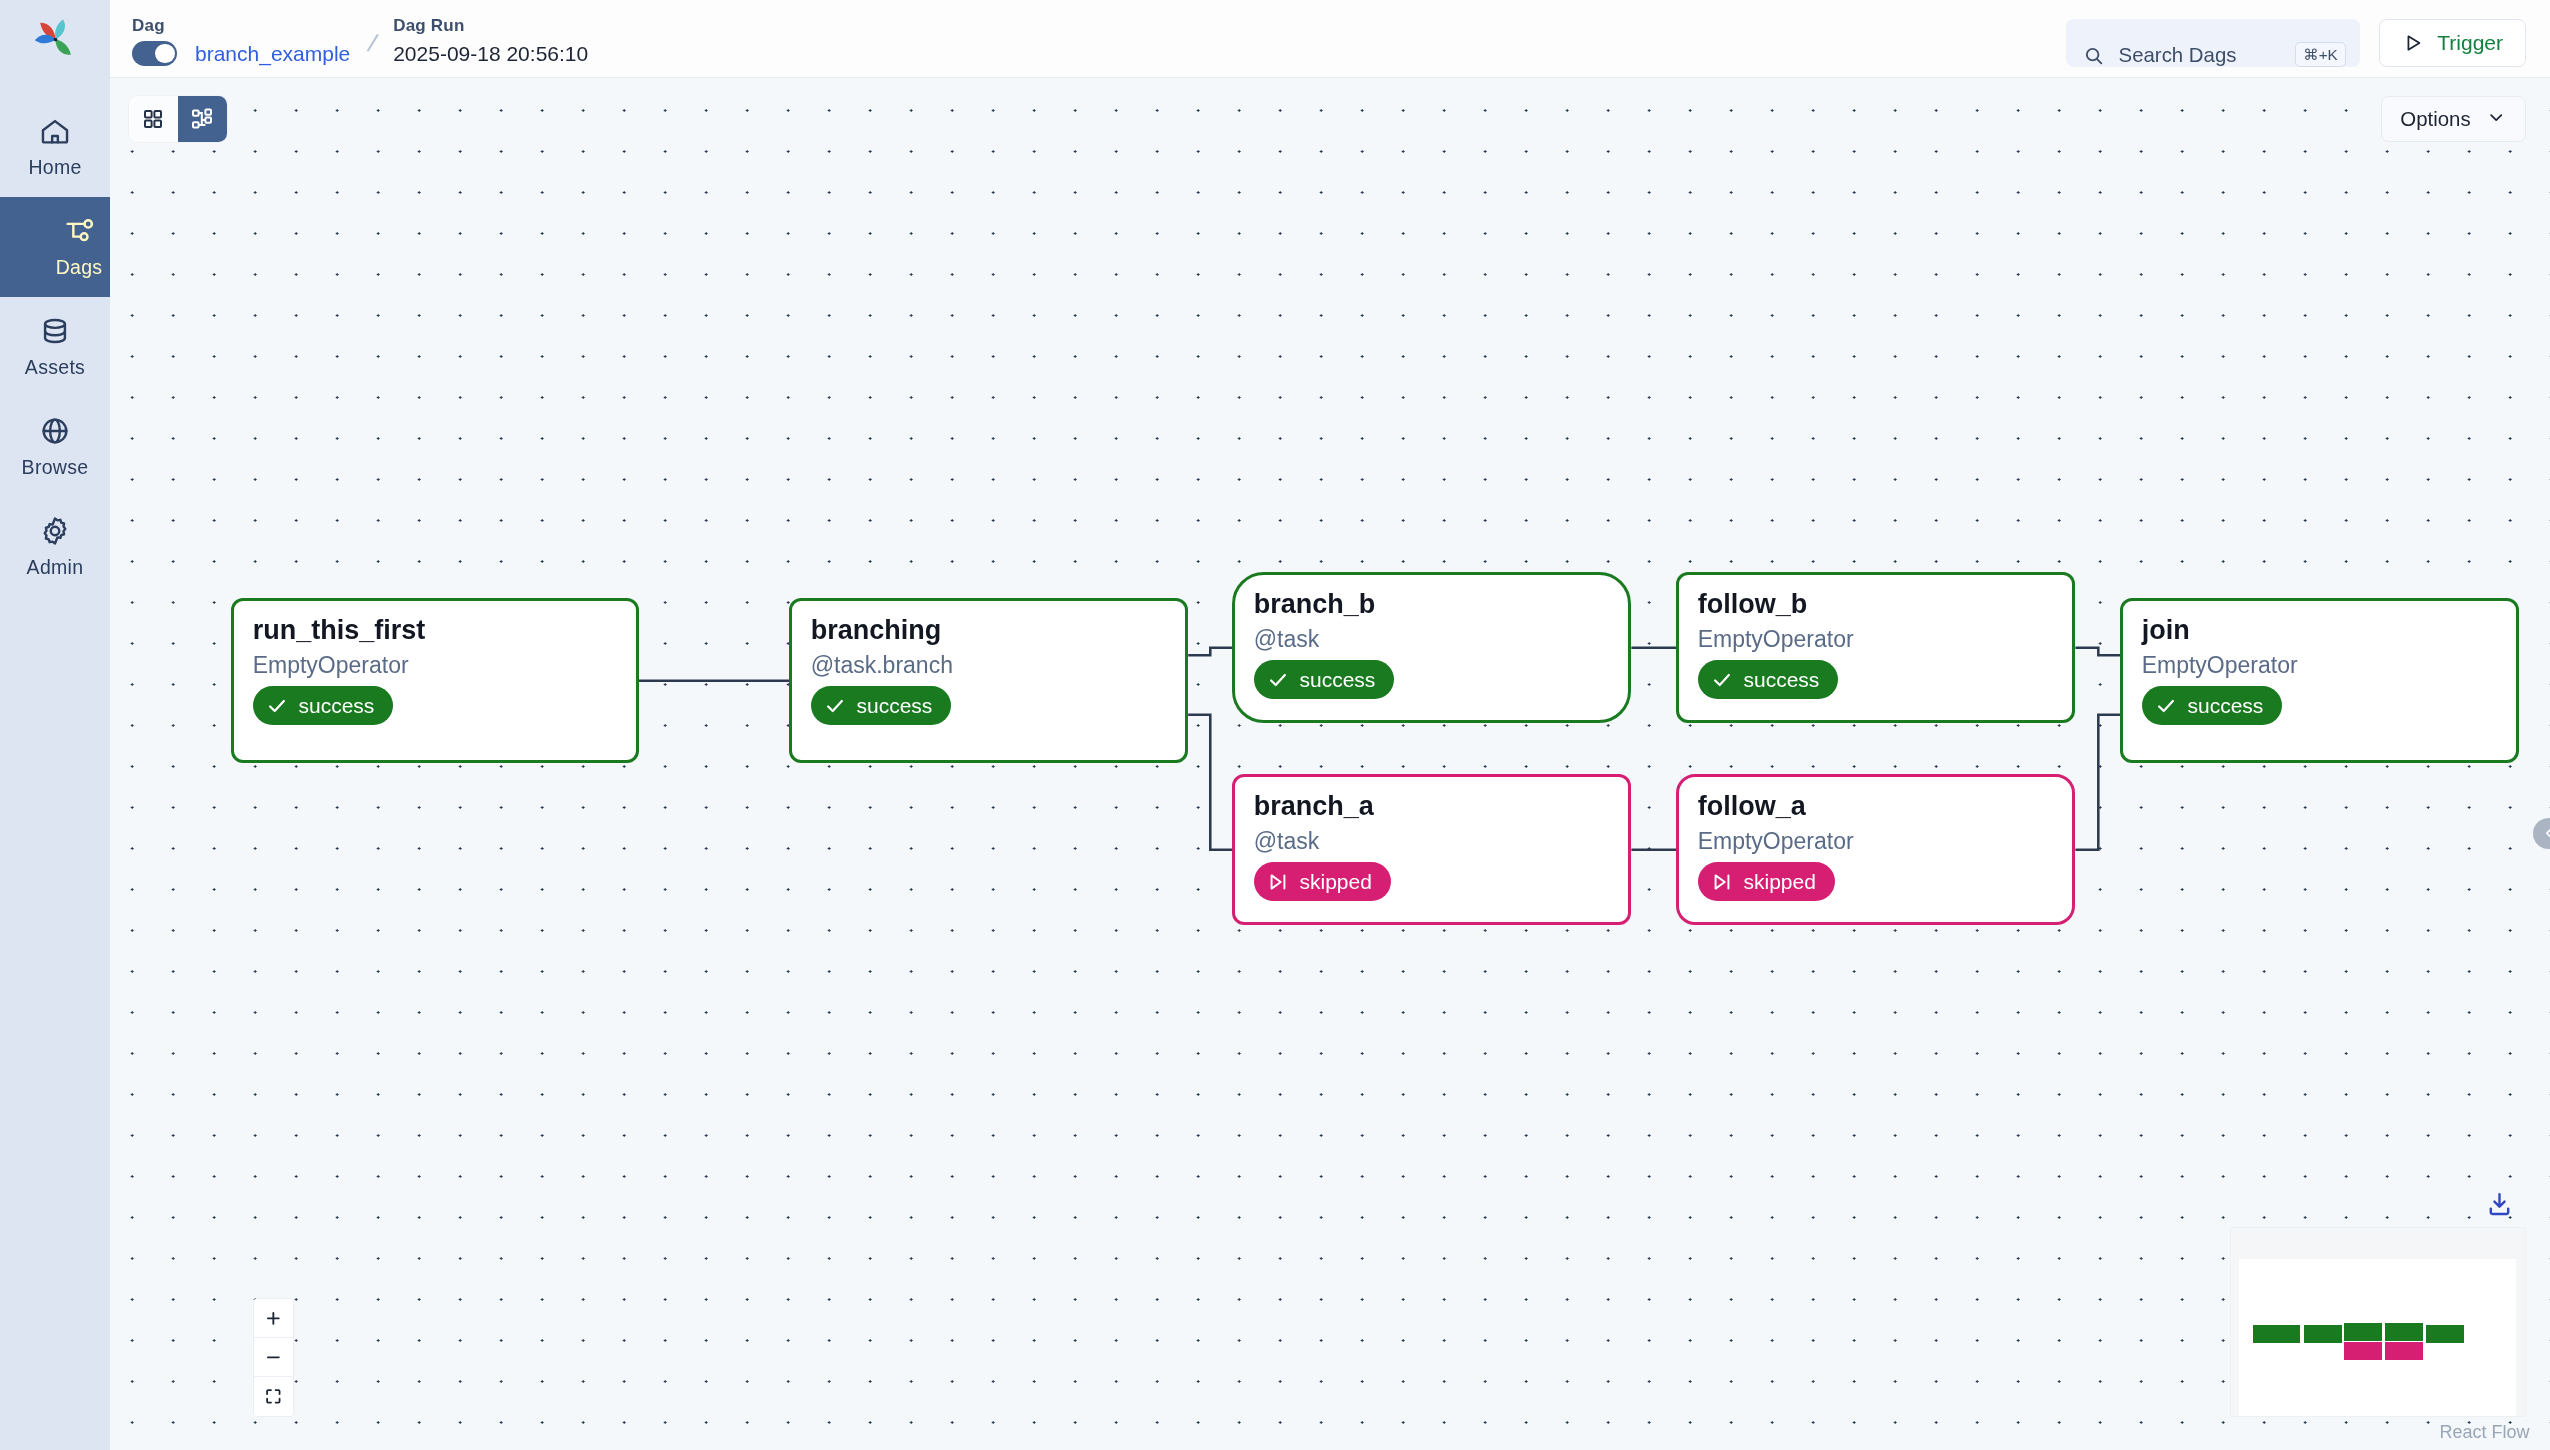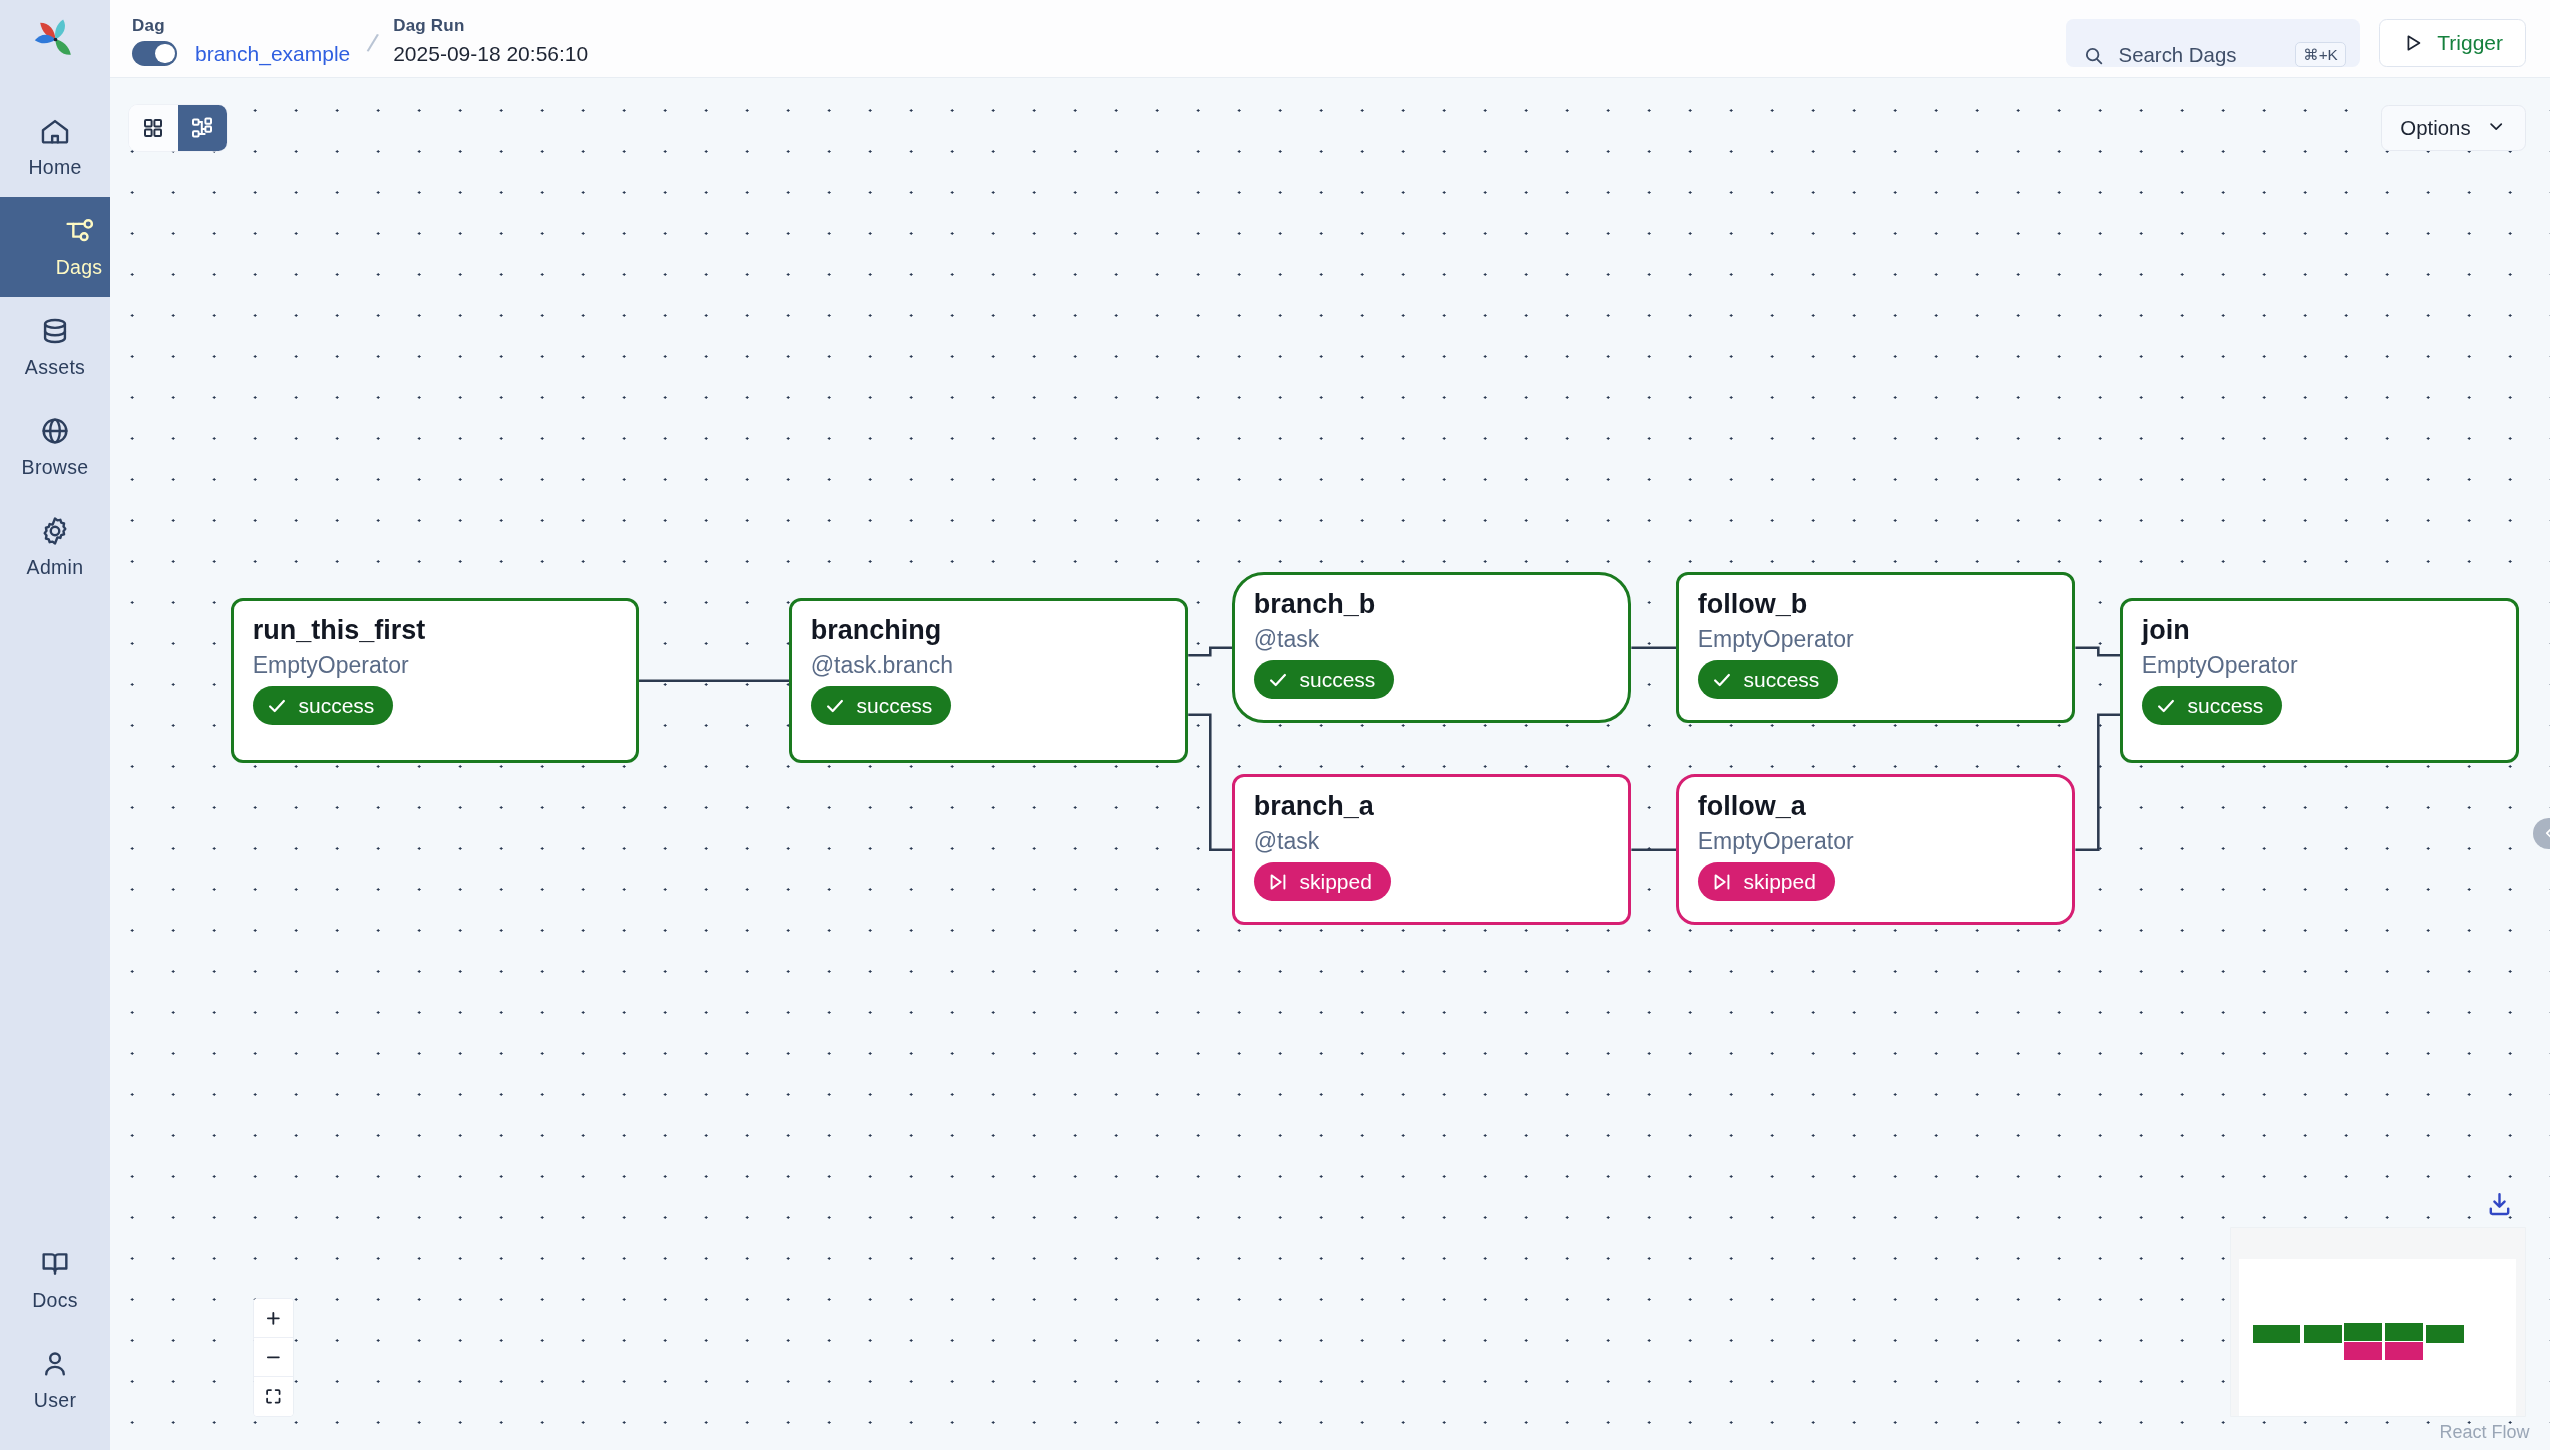--- a/index.html
+++ b/index.html
@@ -91,21 +91,21 @@
   
   .canvas {
     flex: 1 1 auto; position: relative; overflow: hidden;
     background-color: #f4f8fb;
     background-image: radial-gradient(#2b3a52 1px, transparent 1.1px);
     background-size: 41px 41px;
     background-position: 1.7px 12px;
   }
 
   .canvas-toolbar {
-    position: absolute; top: 27px; left: 18.7px; right: 24px;
+    position: absolute; top: 18px; left: 18.7px; right: 24px;
     display: flex; align-items: center; z-index: 12; pointer-events: none;
   }
   .canvas-toolbar > * { pointer-events: auto; }
   .seg-group {
     display: flex; background: #fbfcfe; border-radius: 8.5px;
     overflow: hidden; box-shadow: 0 0 0 0.8px #eceff5;
   }
   .seg-btn {
     width: 49px; height: 46px; display: flex; align-items: center; justify-content: center;
     cursor: pointer; color: #253147; background: #fbfcfe;
@@ -260,41 +260,20 @@
         <span class="ico">
           <svg viewBox="0 0 24 24" fill="none" stroke="currentColor" stroke-width="1.7" stroke-linecap="round" stroke-linejoin="round">
             <circle cx="12" cy="12" r="3"></circle>
             <path d="M12 3.2l1.7 1.3 2.1-.4.6 2 2 .6-.4 2.1 1.3 1.7-1.3 1.7.4 2.1-2 .6-.6 2-2.1-.4L12 20.8l-1.7-1.3-2.1.4-.6-2-2-.6.4-2.1L4.7 13.5 6 11.8l-.4-2.1 2-.6.6-2 2.1.4z"></path>
           </svg>
         </span>
         <span class="nav-label">Admin</span>
       </div>
     </nav>
 
-    <nav class="nav-bottom">
-      <div class="nav-item">
-        <span class="ico">
-          <svg viewBox="0 0 24 24" fill="none" stroke="currentColor" stroke-width="1.7" stroke-linecap="round" stroke-linejoin="round">
-            <path d="M4 5.2h5.4c1.4 0 2.6.8 2.6 1.9v10c0-1.1-1.2-1.9-2.6-1.9H4z"></path>
-            <path d="M20 5.2h-5.4c-1.4 0-2.6.8-2.6 1.9v10c0-1.1 1.2-1.9 2.6-1.9H20z"></path>
-            <path d="M12 17.1v1.7"></path>
-          </svg>
-        </span>
-        <span class="nav-label">Docs</span>
-      </div>
-      <div class="nav-item">
-        <span class="ico">
-          <svg viewBox="0 0 24 24" fill="none" stroke="currentColor" stroke-width="1.7" stroke-linecap="round" stroke-linejoin="round">
-            <circle cx="12" cy="8" r="3.4"></circle>
-            <path d="M5.8 19.2c0-3.1 2.8-5.2 6.2-5.2s6.2 2.1 6.2 5.2"></path>
-          </svg>
-        </span>
-        <span class="nav-label">User</span>
-      </div>
-    </nav>
   </aside>
 
   <div class="main">
 
     <header class="topbar">
       <div class="crumbs">
         <div class="crumb-block">
           <span class="crumb-kicker">Dag</span>
           <span class="crumb-row">
             <span class="toggle"></span>

